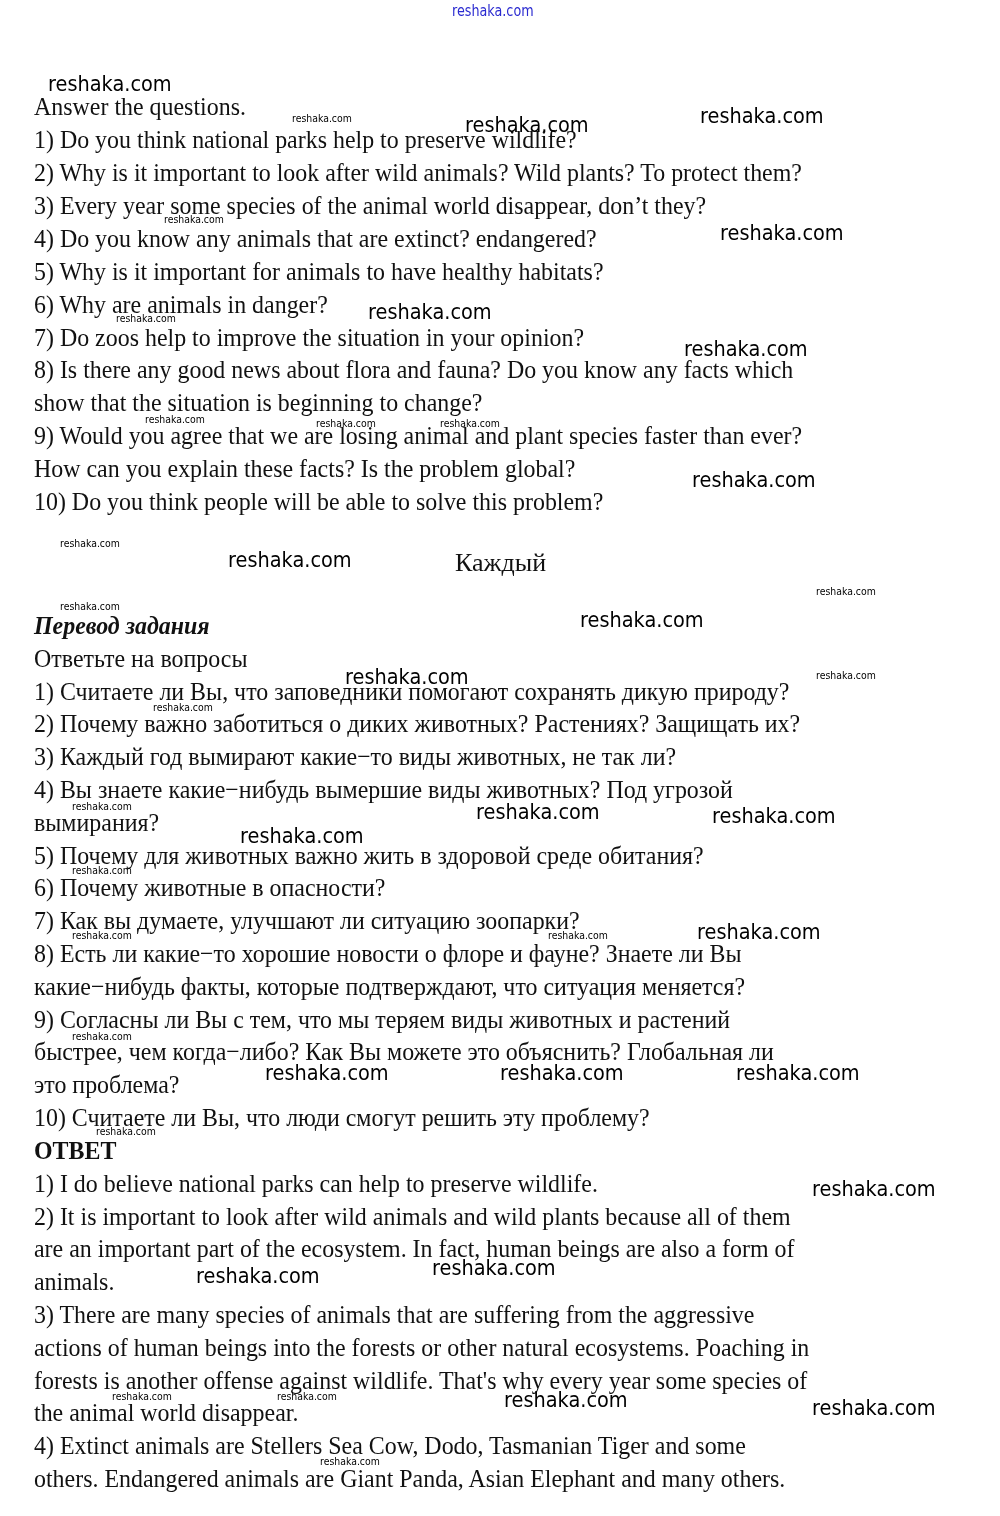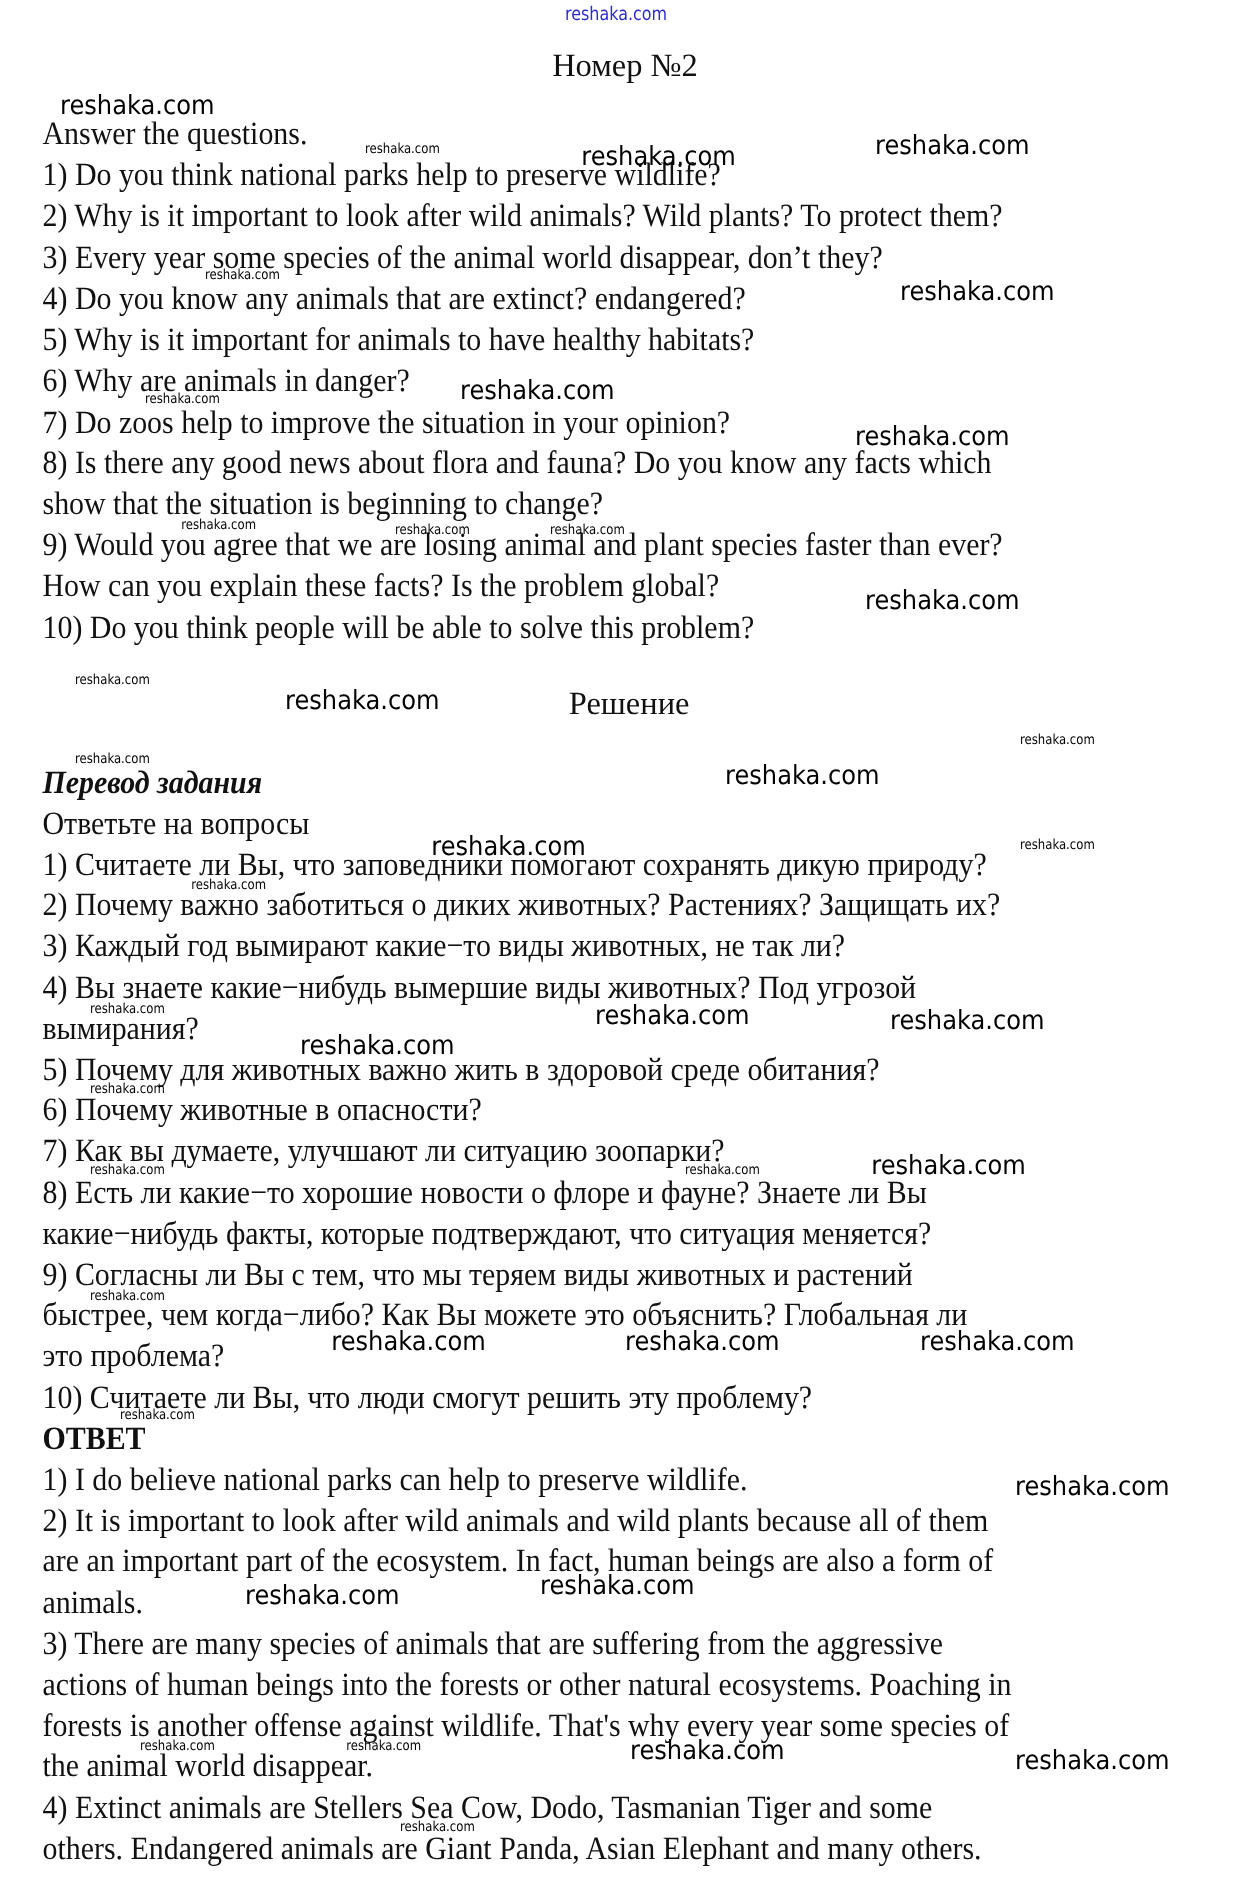--- a/index.html
+++ b/index.html
@@ -24,37 +24,36 @@
     .wm.small { font-size: 11px; transform: scaleX(0.85); transform-origin: left top; }
     .wm.top { font-size: 15px; color: #2a2ad0; transform: scaleX(0.85); transform-origin: left top; }
   </style>
 </head>
 <body>
 
 <div class="page">
 
   <div class="wm top" style="left:452px; top:4px;">reshaka.com</div>
 
-  <div class="line center title" style="top:38px;">Номер №2</div>
 
   <div class="line" style="top:92px;">Answer the questions.</div>
   <div class="line" style="top:125px;">1) Do you think national parks help to preserve wildlife?</div>
   <div class="line" style="top:158px;">2) Why is it important to look after wild animals? Wild plants? To protect them?</div>
   <div class="line" style="top:191px;">3) Every year some species of the animal world disappear, don’t they?</div>
   <div class="line" style="top:224px;">4) Do you know any animals that are extinct? endangered?</div>
   <div class="line" style="top:257px;">5) Why is it important for animals to have healthy habitats?</div>
   <div class="line" style="top:290px;">6) Why are animals in danger?</div>
   <div class="line" style="top:323px;">7) Do zoos help to improve the situation in your opinion?</div>
   <div class="line" style="top:355px;">8) Is there any good news about flora and fauna? Do you know any facts which</div>
   <div class="line" style="top:388px;">show that the situation is beginning to change?</div>
   <div class="line" style="top:421px;">9) Would you agree that we are losing animal and plant species faster than ever?</div>
   <div class="line" style="top:454px;">How can you explain these facts? Is the problem global?</div>
   <div class="line" style="top:487px;">10) Do you think people will be able to solve this problem?</div>
 
-  <div class="line" style="left:455px; top:548px; transform:none;">Решение</div>
+  <div class="line" style="left:455px; top:548px; transform:none;">Каждый</div>
 
   <div class="line it-bold" style="top:611px;">Перевод задания</div>
   <div class="line" style="top:644px;">Ответьте на вопросы</div>
   <div class="line" style="top:677px;">1) Считаете ли Вы, что заповедники помогают сохранять дикую природу?</div>
   <div class="line" style="top:709px;">2) Почему важно заботиться о диких животных? Растениях? Защищать их?</div>
   <div class="line" style="top:742px;">3) Каждый год вымирают какие−то виды животных, не так ли?</div>
   <div class="line" style="top:775px;">4) Вы знаете какие−нибудь вымершие виды животных? Под угрозой</div>
   <div class="line" style="top:808px;">вымирания?</div>
   <div class="line" style="top:841px;">5) Почему для животных важно жить в здоровой среде обитания?</div>
   <div class="line" style="top:873px;">6) Почему животные в опасности?</div>

